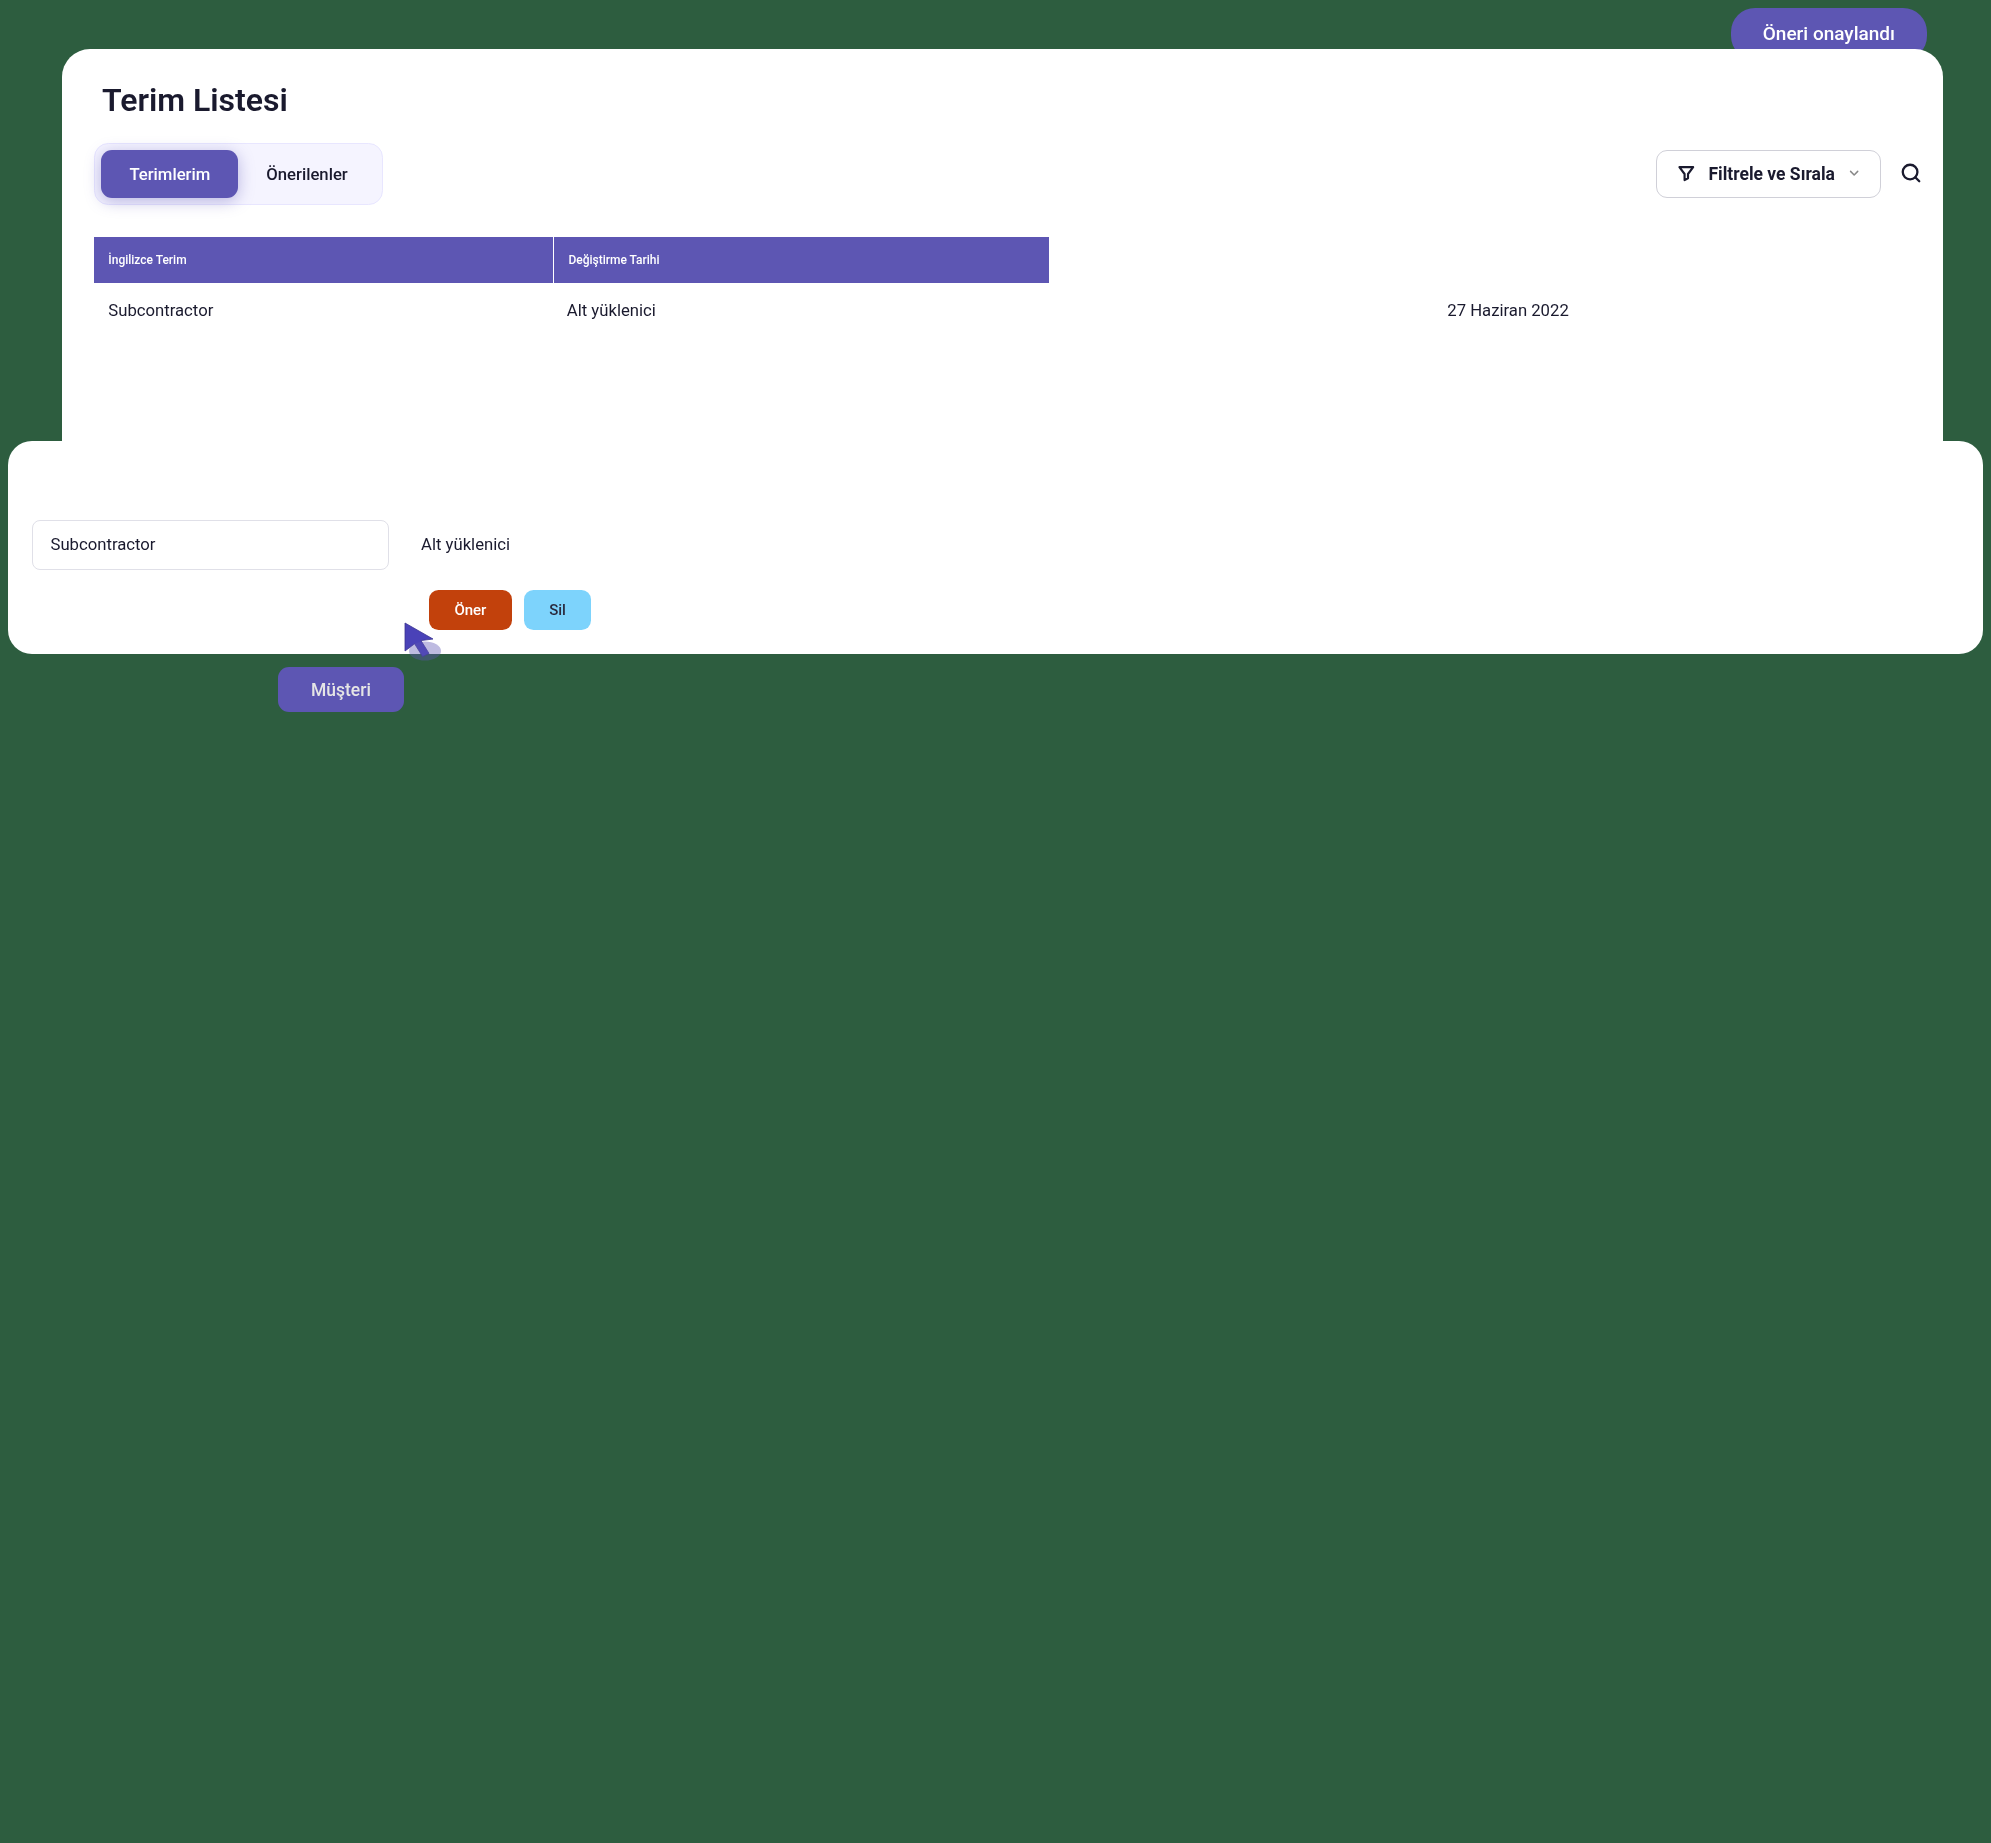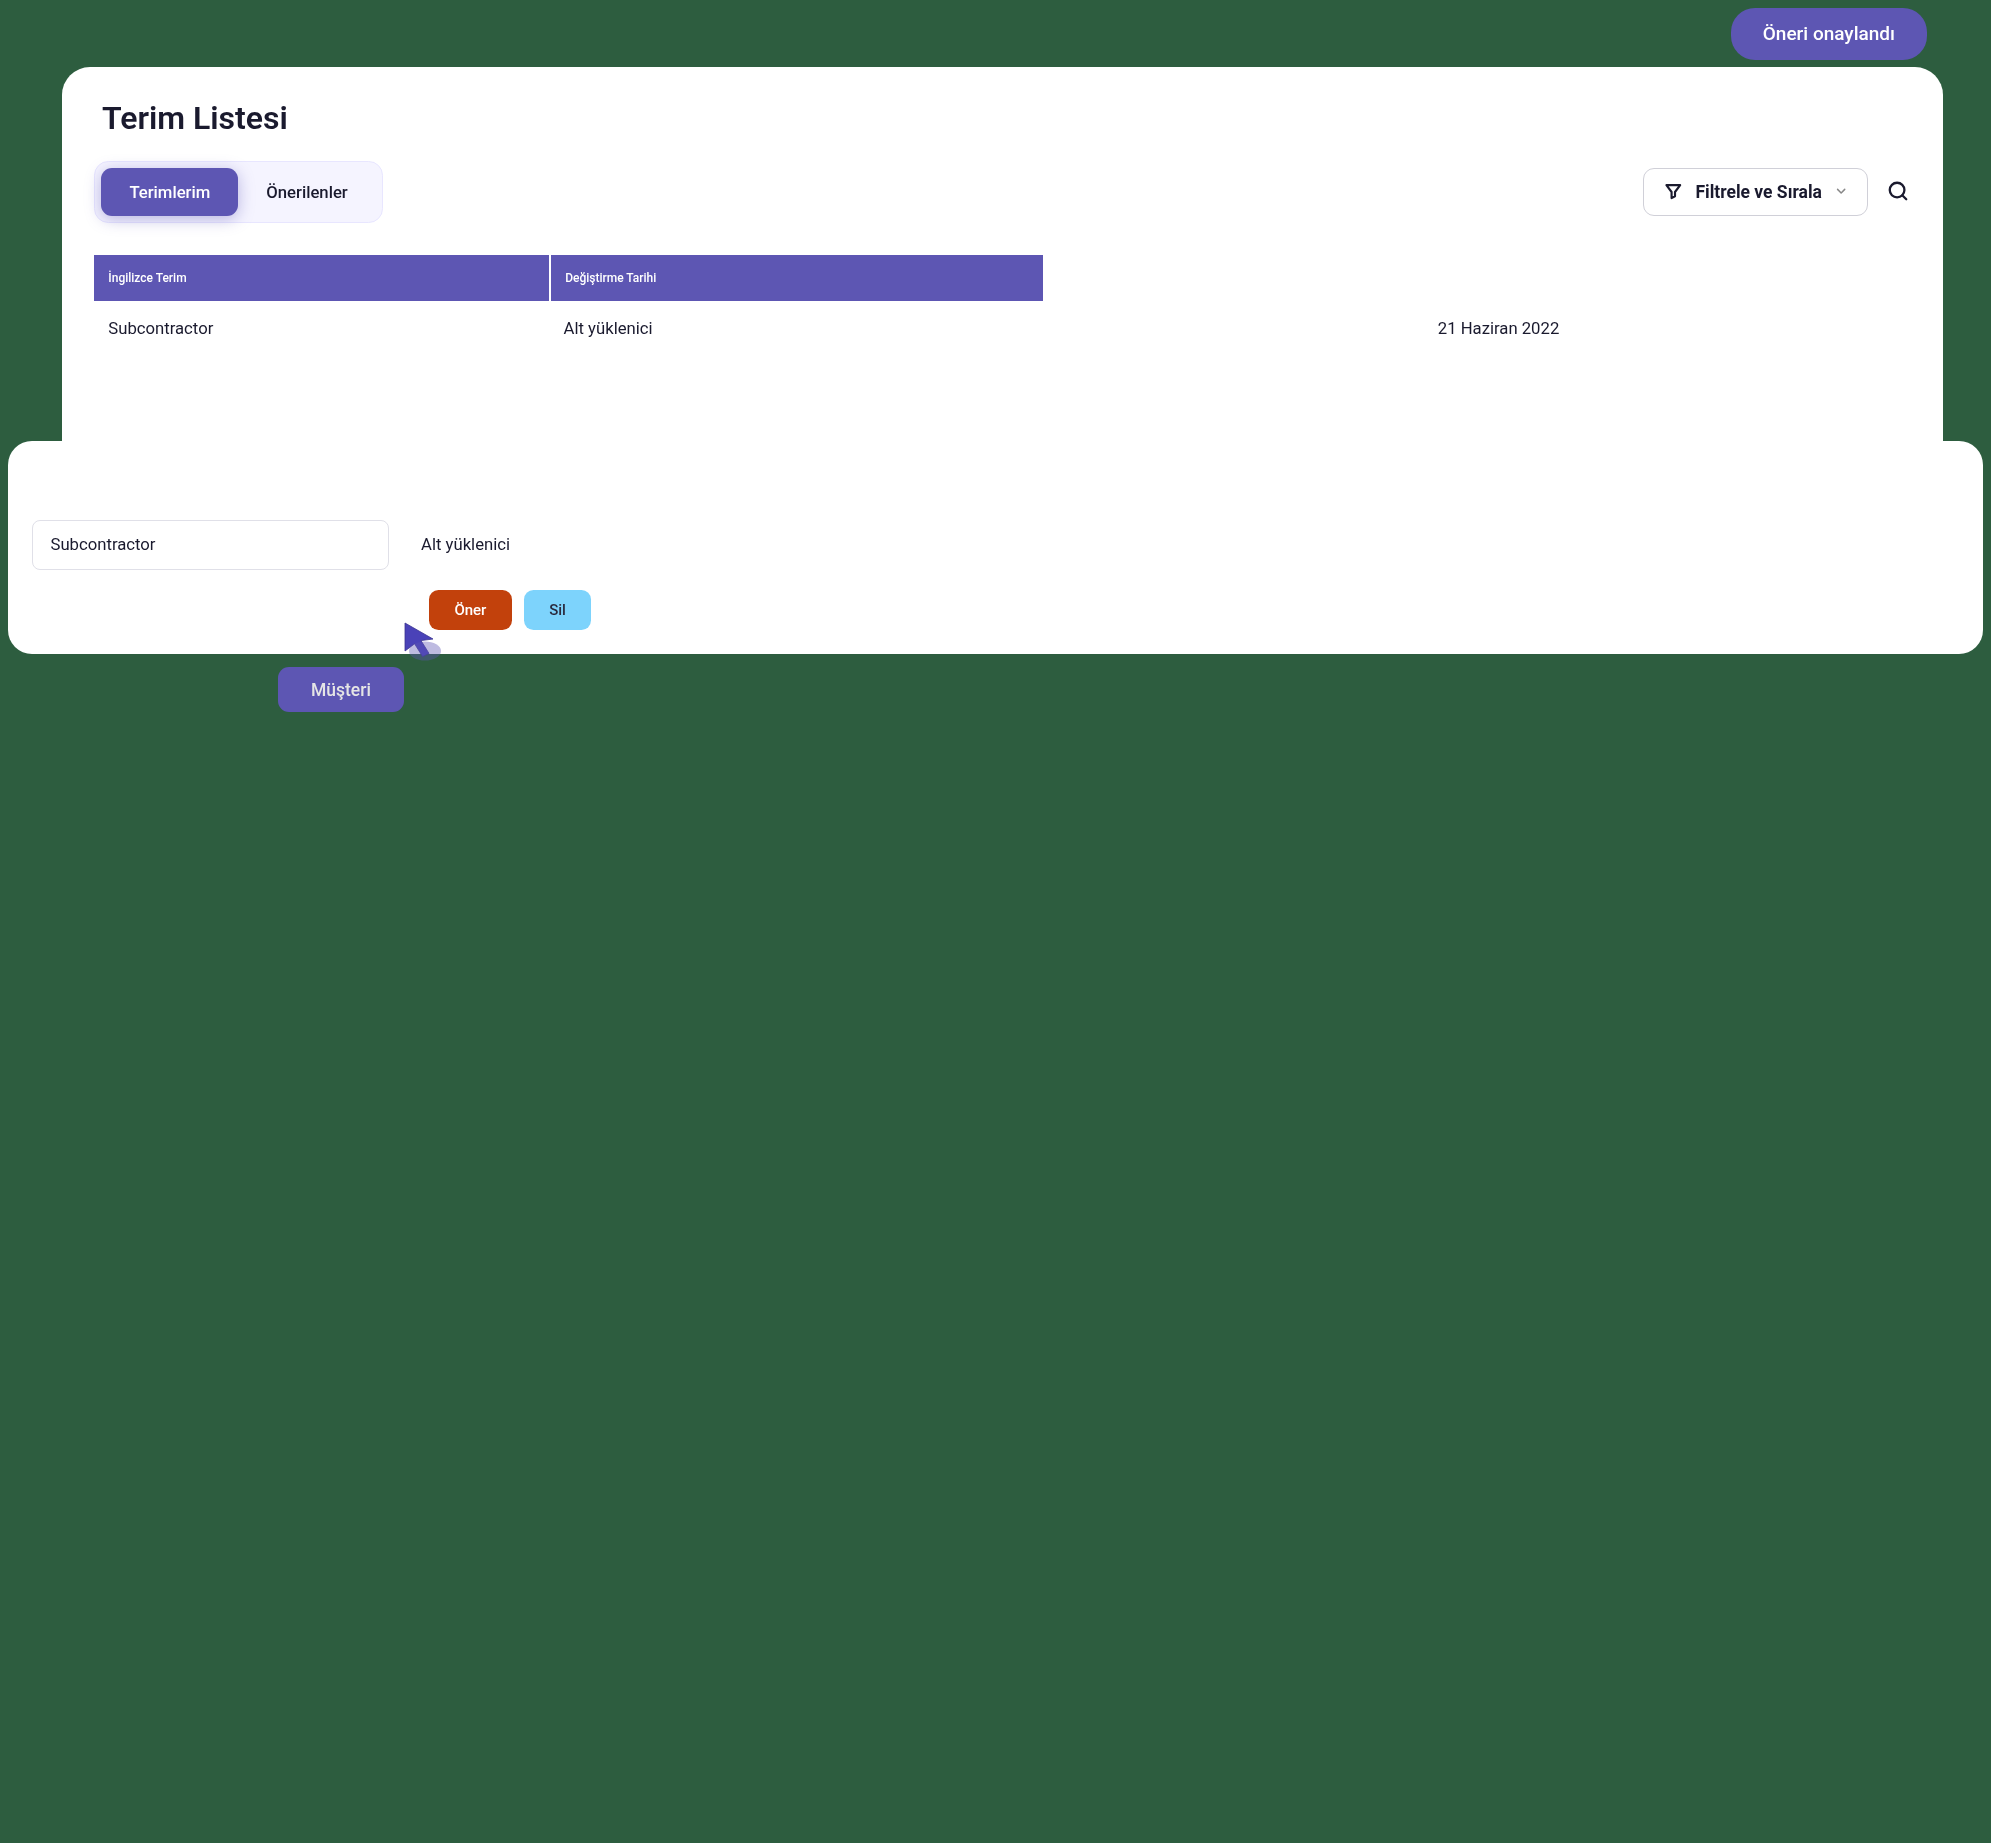--- a/index.html
+++ b/index.html
@@ -24,26 +24,26 @@
       background: #5d56b3;
       color: white;
       padding: 14.3px 32px;
       border-radius: 24px;
       font-size: 19px;
       font-weight: 500;
     }
     
     .main-panel {
       position: absolute;
-      top: 67px;
+      top: 49px;
       left: 62px;
       right: 48px;
       background: white;
       border-radius: 28px;
-      padding: 32px 28px 159px 32px;
+      padding: 32px 15px 159px 32px;
       min-height: 381px;
     }
     
     .page-title {
       font-size: 32px;
       font-weight: 600;
       color: #1a1a2e;
       margin-bottom: 24px;
       margin-left: 8px;
     }
@@ -289,21 +289,21 @@
 
   <div class="table">
     <div class="table-header">
       <div class="table-header-cell col1">İngilizce Terim</div>
       <div class="table-header-cell col4">Değiştirme Tarihi</div>
     </div>
     <div class="table-row">
       <div class="table-cell col1">Subcontractor</div>
       <div class="table-cell col2">Alt yüklenici</div>
       <div class="table-cell col3"></div>
-      <div class="table-cell col4">21 Haziran 2022</div>
+      <div class="table-cell col4">27 Haziran 2022</div>
     </div>
   </div>
 </div>
 
 <div class="bottom-panel">
   <div class="input-row">
     <input type="text" class="text-input" value="Subcontractor" style="">
     <span class="target-text">Alt yüklenici</span>
   </div>
   <div class="button-row">

